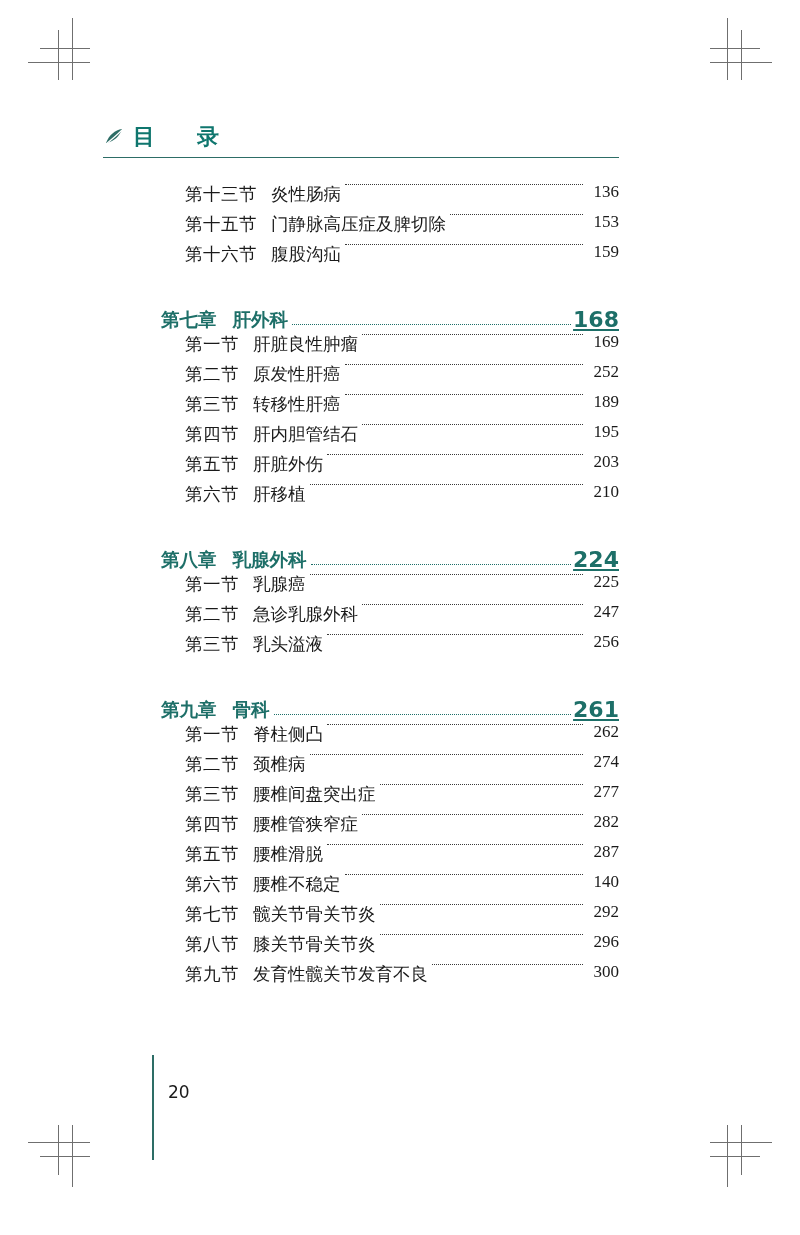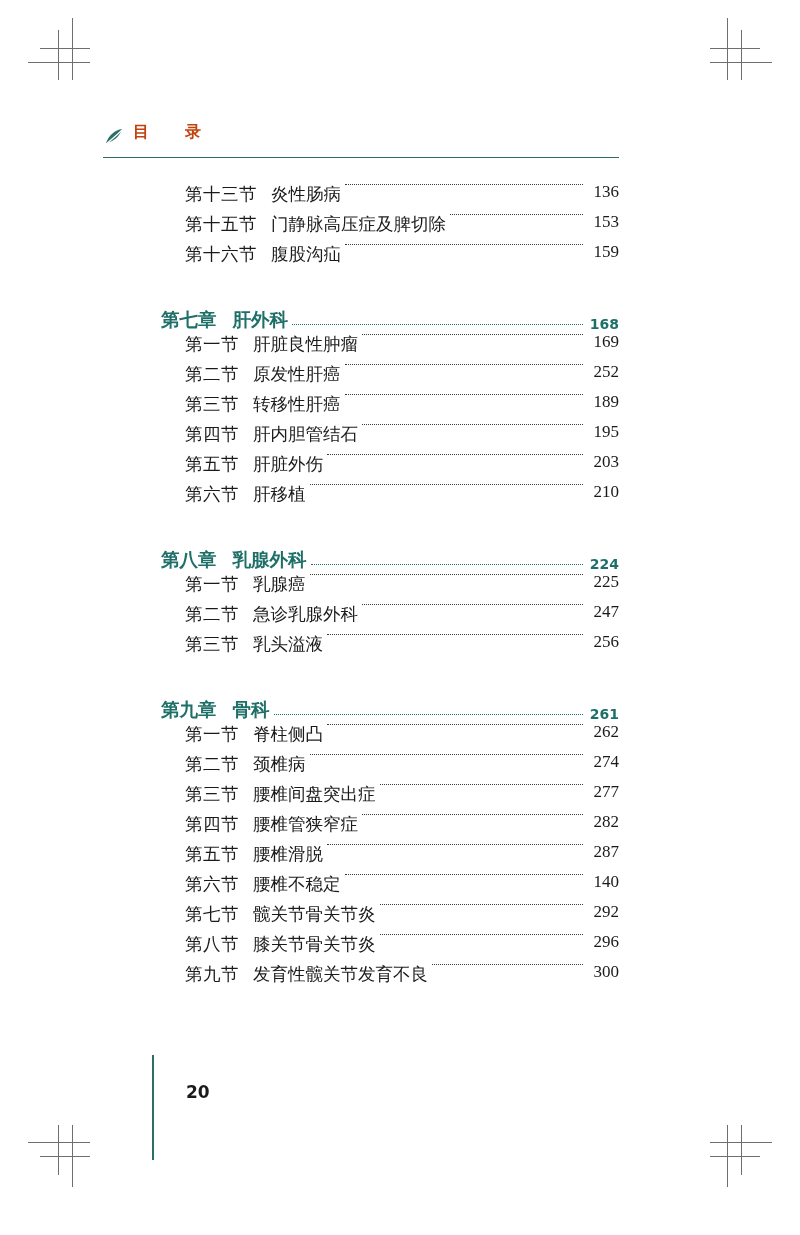--- a/index.html
+++ b/index.html
@@ -70,23 +70,23 @@
     left: 0;
     top: 4px;
     width: 22px;
     height: 22px;
   }
   .header-title {
     position: absolute;
     left: 30px;
     top: 0px;
     font-family: "DejaVu Sans", "Liberation Sans", sans-serif;
-    font-size: 16px;
+    font-size: 22px;
     font-weight: bold;
-    color: #c2410c;
+    color: #0f766e;
     letter-spacing: 10px;
   }
   .header-rule {
     position: absolute;
     left: 0;
     top: 35px;
     width: 516px;
     height: 1px;
     background: #2d6d66;
   }
@@ -162,38 +162,38 @@
 
   .pageno {
     font-family: Liberation Serif, serif;
     font-size: 17px;
     color: #1a1a1a;
     text-align: right;
     min-width: 34px;
   }
   .row-chapter .pageno {
     font-family: "DejaVu Sans", "Liberation Sans", sans-serif;
-    font-size: 14px;
+    font-size: 22px;
     font-weight: bold;
     color: #1d6f68;
+    text-decoration: underline;
   }
 
   .chapter-block { margin-top: 16px; }
   .chapter-block.first { margin-top: 0; }
 
   
   .folio {
     position: absolute;
     left: 168px;
     top: 1082px;
     font-family: "DejaVu Sans", "Liberation Sans", sans-serif;
     font-size: 17px;
-    font-weight: bold;
+    font-weight: normal;
     color: #1a1a1a;
-    margin-left: 18px;
   }
 </style>
 </head>
 <body>
 
 <div class="page">
 
   <div class="crop crop-tl">
     <span class="h h1"></span>
       <span class="v v1"></span>

